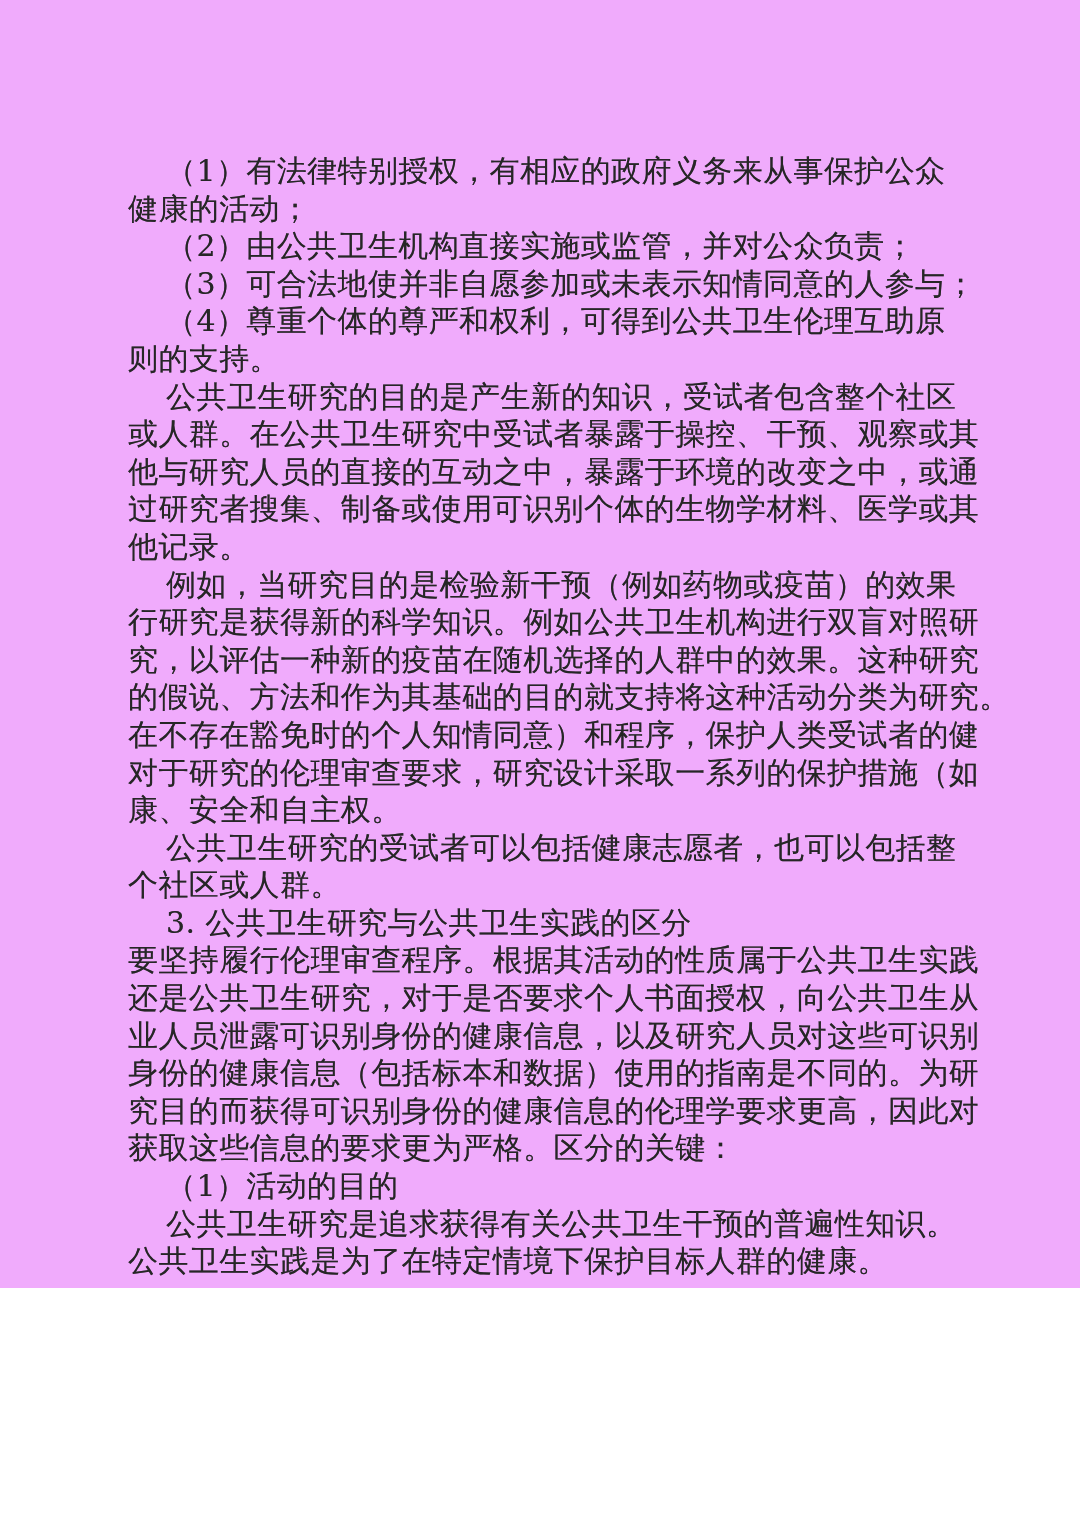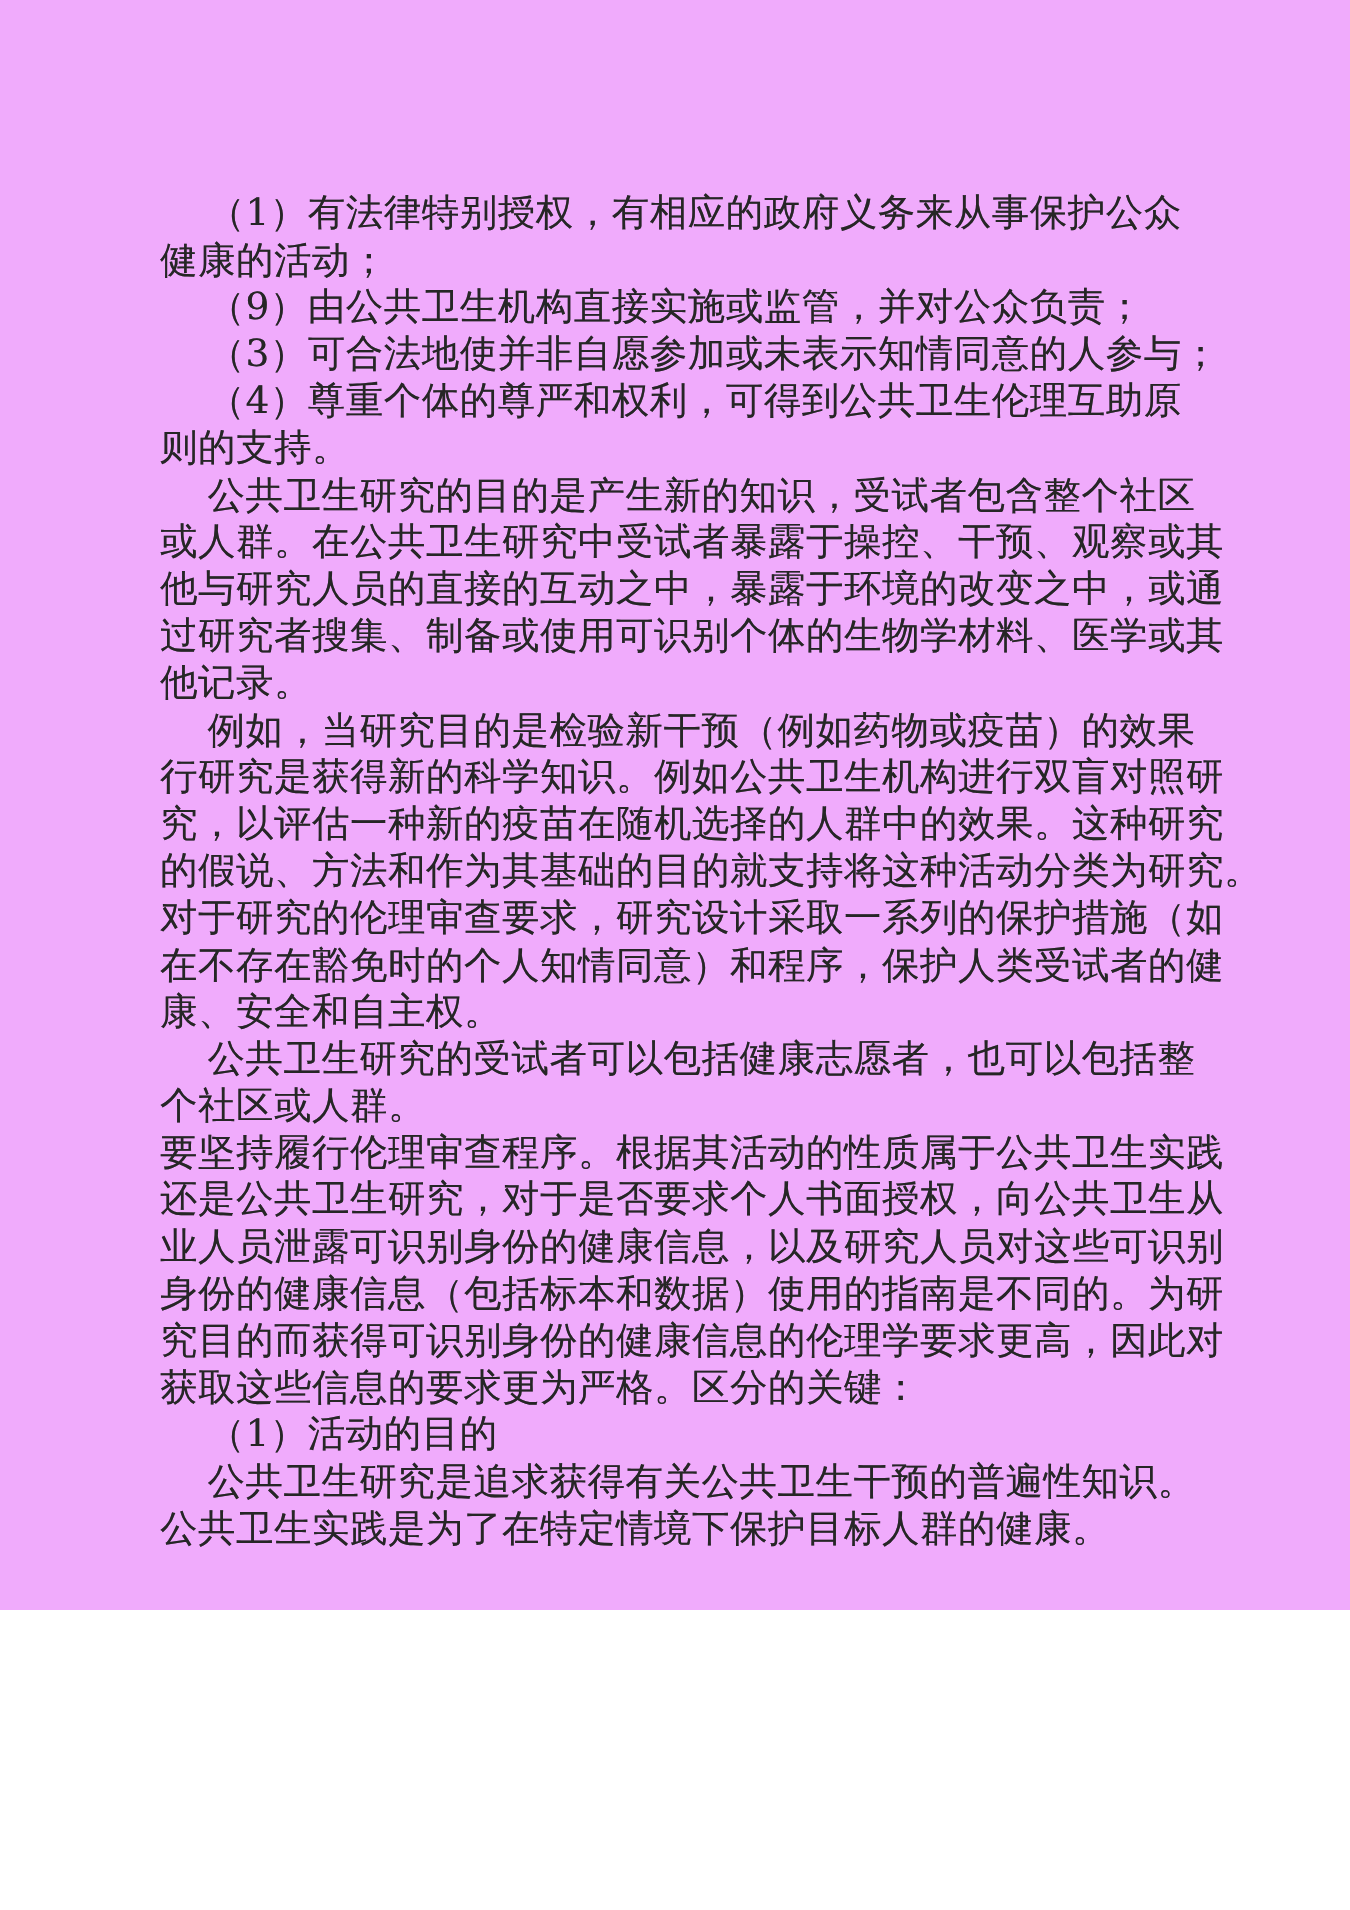--- a/index.html
+++ b/index.html
@@ -53,48 +53,51 @@
 </head>
 <body>
 
 <div class="page">
   <div class="content" id="content">
       <div class="paragraph">
         <div class="line indent">（1）有法律特别授权，有相应的政府义务来从事保护公众</div>
         <div class="line">健康的活动；</div>
       </div>
       <div class="paragraph">
-        <div class="line indent">（9）由公共卫生机构直接实施或监管，并对公众负责；</div>
+        <div class="line indent">（2）由公共卫生机构直接实施或监管，并对公众负责；</div>
       </div>
       <div class="paragraph">
         <div class="line indent">（3）可合法地使并非自愿参加或未表示知情同意的人参与；</div>
       </div>
       <div class="paragraph">
         <div class="line indent">（4）尊重个体的尊严和权利，可得到公共卫生伦理互助原</div>
         <div class="line">则的支持。</div>
       </div>
       <div class="paragraph">
         <div class="line indent">公共卫生研究的目的是产生新的知识，受试者包含整个社区</div>
         <div class="line">或人群。在公共卫生研究中受试者暴露于操控、干预、观察或其</div>
         <div class="line">他与研究人员的直接的互动之中，暴露于环境的改变之中，或通</div>
         <div class="line">过研究者搜集、制备或使用可识别个体的生物学材料、医学或其</div>
         <div class="line">他记录。</div>
       </div>
       <div class="paragraph">
         <div class="line indent">例如，当研究目的是检验新干预（例如药物或疫苗）的效果</div>
         <div class="line">行研究是获得新的科学知识。例如公共卫生机构进行双盲对照研</div>
         <div class="line">究，以评估一种新的疫苗在随机选择的人群中的效果。这种研究</div>
         <div class="line">的假说、方法和作为其基础的目的就支持将这种活动分类为研究。</div>
+        <div class="line">在不存在豁免时的个人知情同意）和程序，保护人类受试者的健</div>
         <div class="line">对于研究的伦理审查要求，研究设计采取一系列的保护措施（如</div>
-        <div class="line">在不存在豁免时的个人知情同意）和程序，保护人类受试者的健</div>
         <div class="line">康、安全和自主权。</div>
       </div>
       <div class="paragraph">
         <div class="line indent">公共卫生研究的受试者可以包括健康志愿者，也可以包括整</div>
         <div class="line">个社区或人群。</div>
+      </div>
+      <div class="paragraph">
+        <div class="line indent">3. 公共卫生研究与公共卫生实践的区分</div>
       </div>
       <div class="paragraph">
         <div class="line">要坚持履行伦理审查程序。根据其活动的性质属于公共卫生实践</div>
         <div class="line">还是公共卫生研究，对于是否要求个人书面授权，向公共卫生从</div>
         <div class="line">业人员泄露可识别身份的健康信息，以及研究人员对这些可识别</div>
         <div class="line">身份的健康信息（包括标本和数据）使用的指南是不同的。为研</div>
         <div class="line">究目的而获得可识别身份的健康信息的伦理学要求更高，因此对</div>
         <div class="line">获取这些信息的要求更为严格。区分的关键：</div>
       </div>
       <div class="paragraph">

